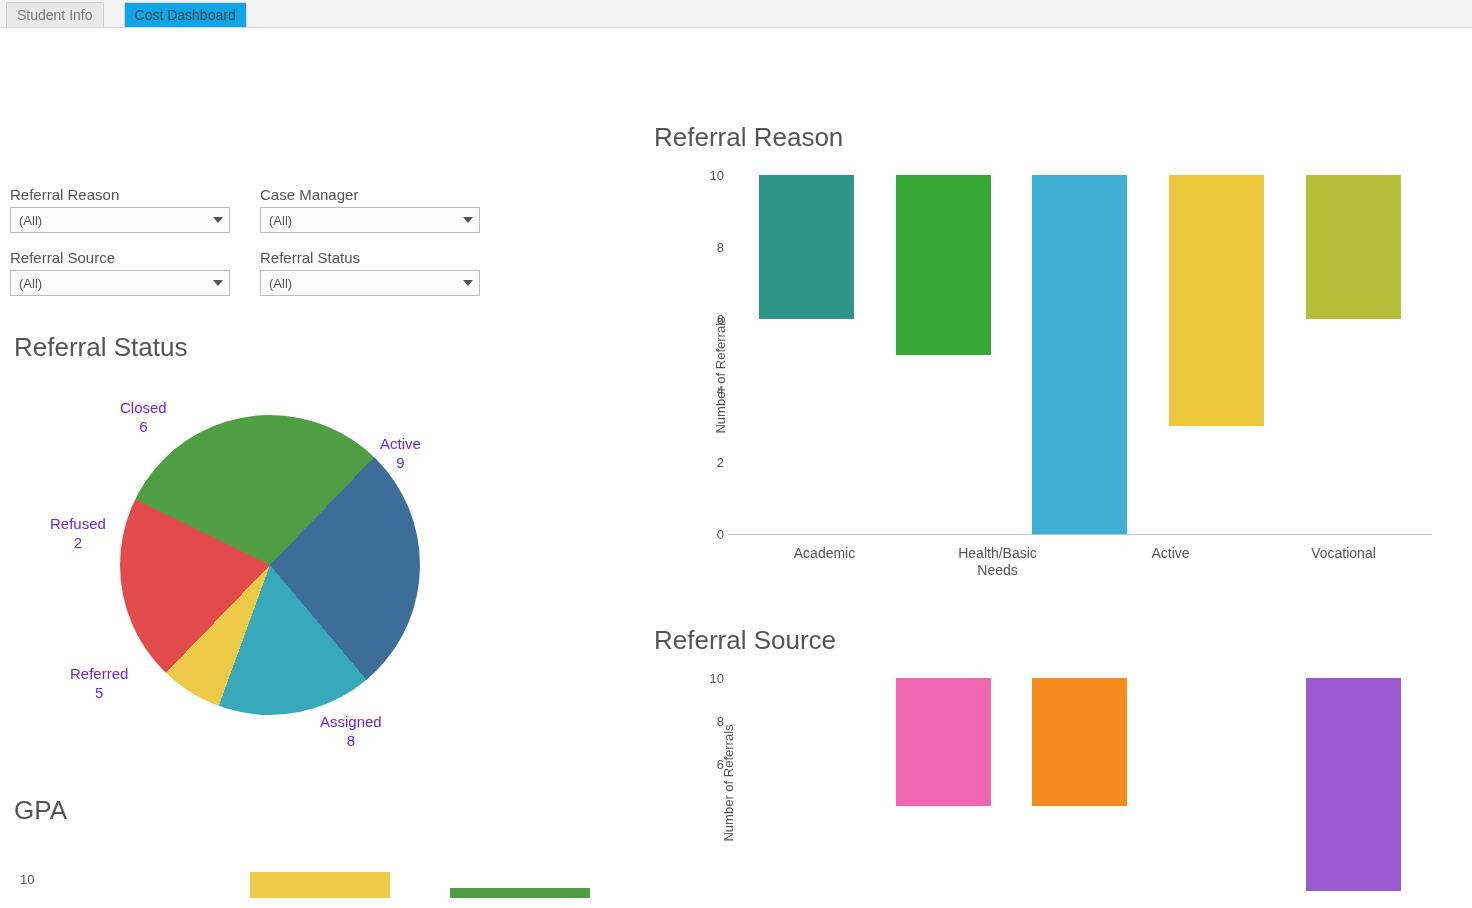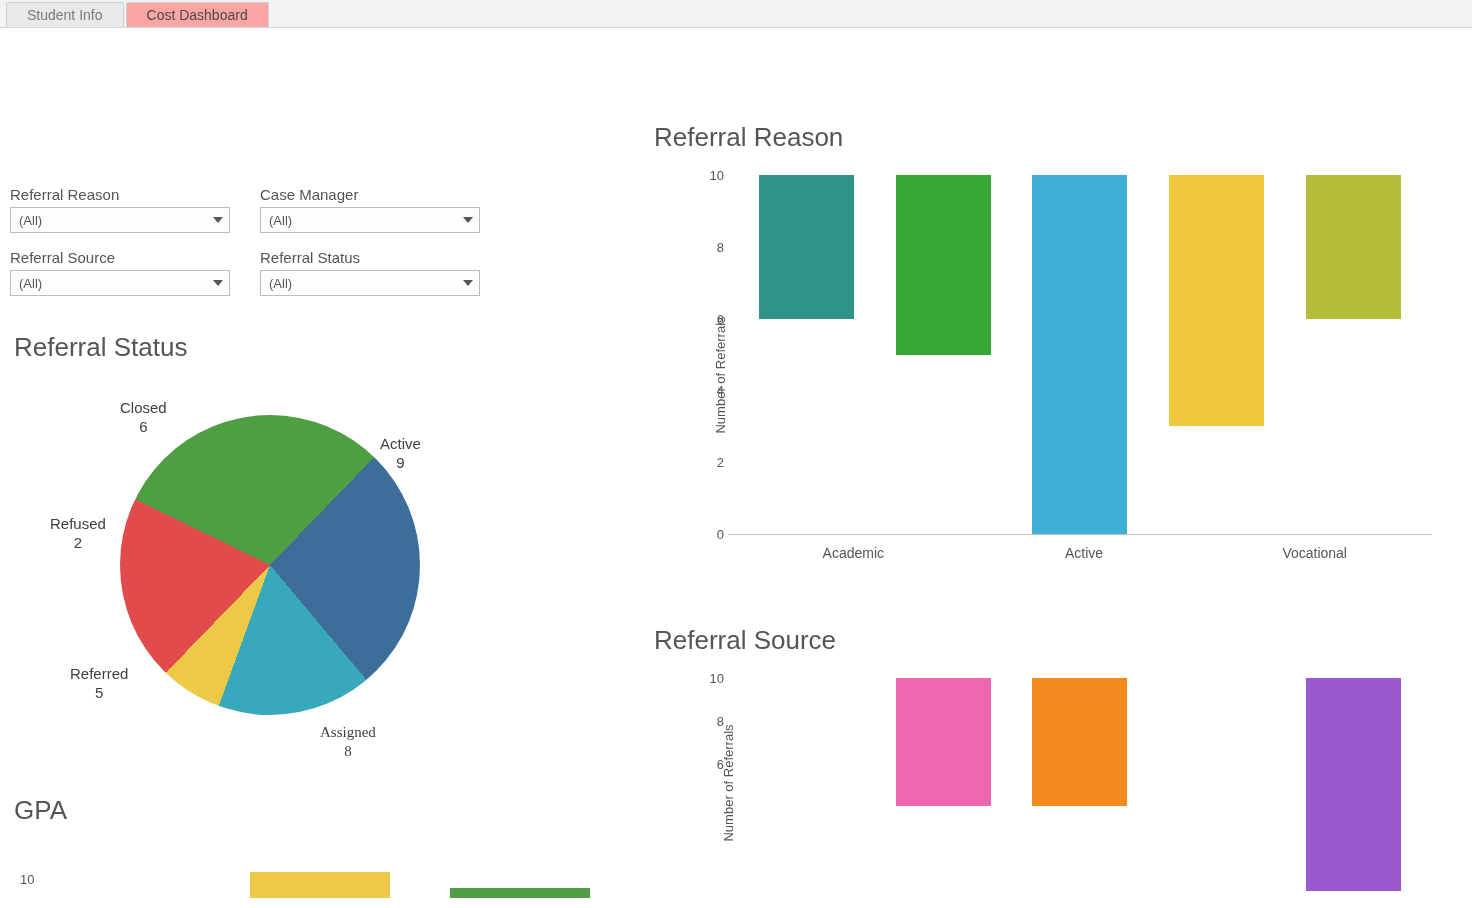--- a/index.html
+++ b/index.html
@@ -13,32 +13,32 @@
   }
   .tabs {
     display: flex;
     background: #f3f3f3;
     border-bottom: 1px solid #d7d7d7;
     height: 28px;
     align-items: flex-end;
     padding-left: 6px;
   }
   .tab {
-    padding: 4px 20px;
+    padding: 4px 10px;
     font-size: 14px;
     color: #7a7a7a;
     background: #e9e9e9;
     border: 1px solid #d0d0d0;
     border-bottom: none;
     cursor: pointer;
     border-radius: 2px 2px 0 0;
-    margin-right: 2px;
+    margin-right: 20px;
   }
   .tab.active {
-    background: #fca5a5;
+    background: #0ea5e9;
     color: #4a4a4a;
   }
   .content {
     display: flex;
     height: calc(100% - 28px);
     align-items: flex-end;
   }
   .left-col {
     width: 620px;
     padding: 20px 10px 10px 10px;
@@ -98,21 +98,21 @@
     position: absolute;
     left: 110px;
     top: 40px;
     width: 300px;
     height: 300px;
     border-radius: 50%;
   }
   .pie-label {
     position: absolute;
     font-size: 15px;
-    color: #404040;
+    color: #6d28d9;
     text-align: center;
     line-height: 1.25;
     white-space: nowrap;
   }
   .bar-chart {
     position: relative;
     height: 420px;
     margin-left: 40px;
   }
   .y-axis-title {
@@ -242,21 +242,21 @@
       </div>
     </div>
 
     <div class="section-title">Referral Status</div>
     <div class="pie-wrap">
       <div class="pie" id="pie-circle" style="background: conic-gradient(from -64deg, rgb(79, 158, 68) 0deg, rgb(79, 158, 68) 108deg, rgb(61, 109, 153) 108deg, rgb(61, 109, 153) 204deg, rgb(55, 169, 187) 204deg, rgb(55, 169, 187) 264deg, rgb(237, 201, 72) 264deg, rgb(237, 201, 72) 288deg, rgb(225, 75, 75) 288deg, rgb(225, 75, 75) 360deg);"></div>
       <div class="pie-label" style="left:370px; top:60px;">
         <span>Active</span><br>
         <span>9</span>
       </div>
-      <div class="pie-label" style="left:310px; top:348px;font-family:Liberation Serif, serif;">
+      <div class="pie-label" style="left:310px; top:338px;">
         <span>Assigned</span><br>
         <span>8</span>
       </div>
       <div class="pie-label" style="left:60px; top:290px;">
         <span>Referred</span><br>
         <span>5</span>
       </div>
       <div class="pie-label" style="left:40px; top:140px;">
         <span>Refused</span><br>
         <span>2</span>
@@ -299,20 +299,21 @@
           </div>
       <div class="y-tick" style="top: 100%;">0</div>
           <div class="y-tick" style="top: 80%;">2</div>
           <div class="y-tick" style="top: 60%;">4</div>
           <div class="y-tick" style="top: 40%;">6</div>
           <div class="y-tick" style="top: 20%;">8</div>
           <div class="y-tick" style="top: 0%;">10</div>
         </div>
       <div class="x-labels" id="reason-xlabels">
           <div class="x-label">Academic</div>
+          <div class="x-label">Health/Basic<br>Needs</div>
           <div class="x-label">Active</div>
           <div class="x-label">Vocational</div>
         </div>
     </div>
 
     <div class="section-title" style="margin-top:40px;">Referral Source</div>
     <div class="bar-chart-small">
       <div class="y-axis-title" style="left:-20px;">Number of Referrals</div>
       <div class="plot-area" id="source-plot">
         <div class="bars" id="source-bars">

